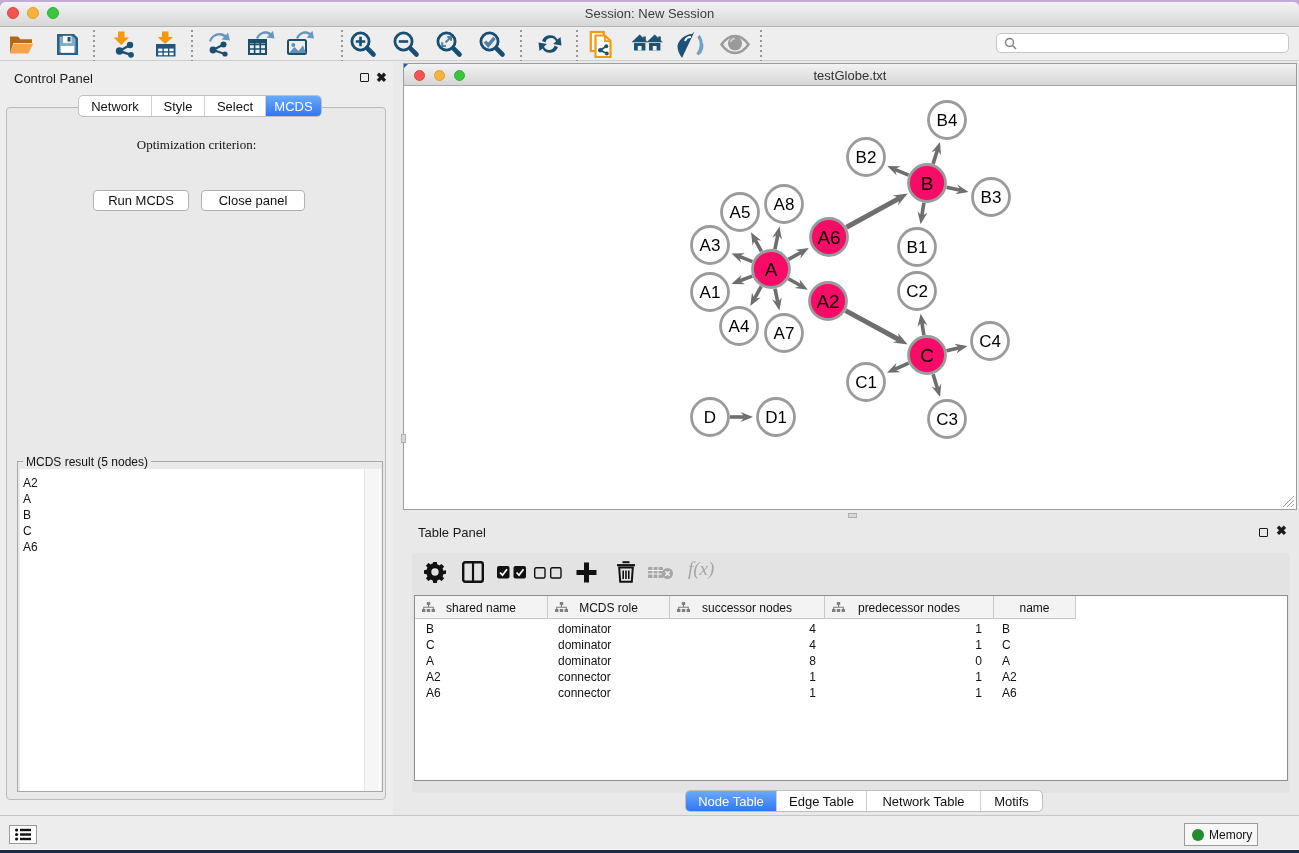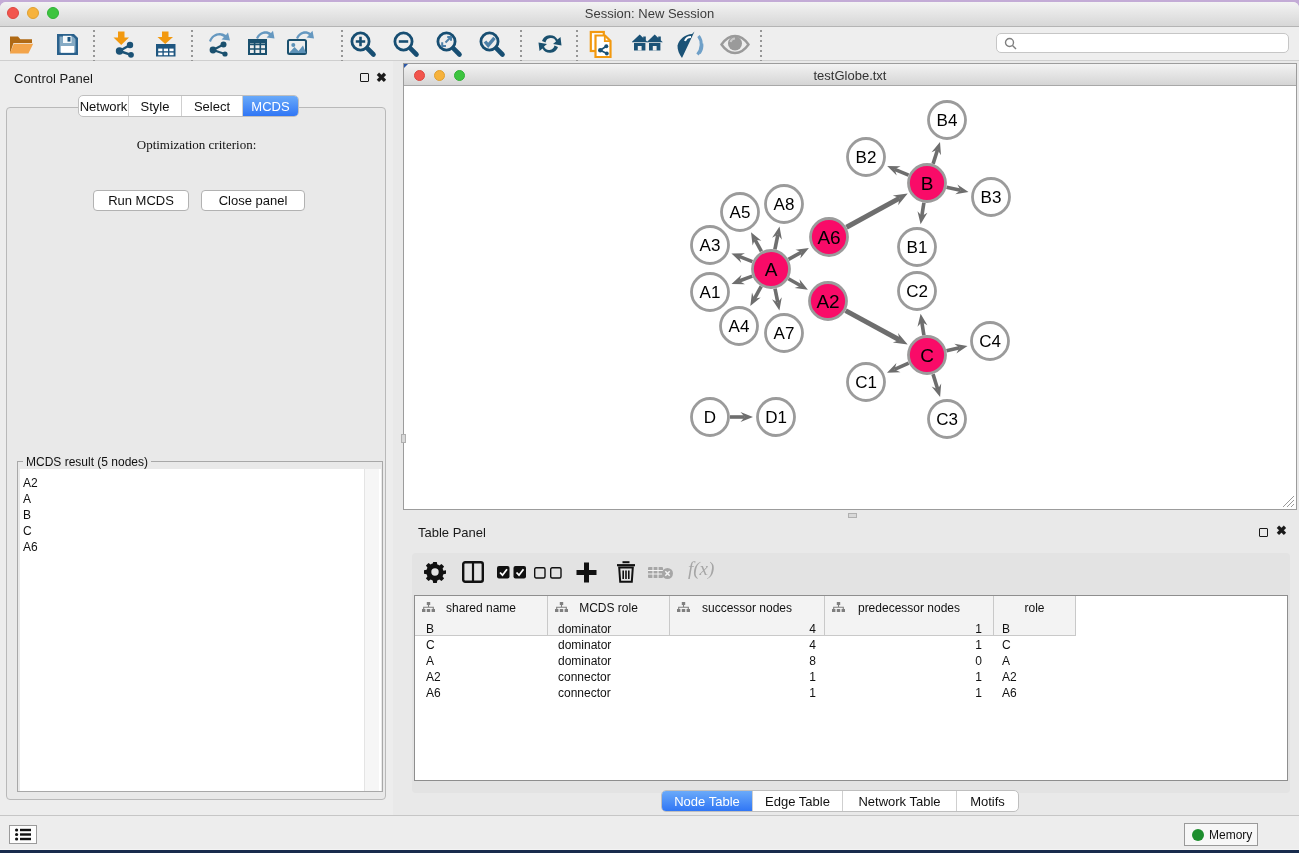--- a/index.html
+++ b/index.html
@@ -25,21 +25,21 @@
 #cp-title { position:absolute; left:14px; top:10px; font-size:13px; color:#1a1a1a; }
 .panhdr-sq { position:absolute; width:9px; height:9px; border:1.5px solid #1a1a1a; border-radius:1px; }
 .panhdr-x { position:absolute; font-size:13px; font-weight:bold; color:#1a1a1a; }
 #cp-box { position:absolute; left:6px; top:46px; width:380px; height:693px; background:#e9e9e9; border:1px solid #b9b9b9; border-radius:4px; }
 
 .seg { position:absolute; display:flex; height:22px; background:#fff; border:1px solid #bfbfbf; border-radius:5px; overflow:hidden; font-size:13px; }
 .seg span { display:flex; align-items:center; justify-content:center; height:100%; color:#111; border-right:1px solid #cfcfcf; }
 .seg span:last-child { border-right:none; }
 .seg span.sel { background:linear-gradient(#6aaaf9,#3076f5); color:#fff; }
 #cp-tabs { left:78px; top:34px; }
-#cp-tabs .s1{width:50px}#cp-tabs .s2{width:53px}#cp-tabs .s3{width:61px}#cp-tabs .s4{width:55px}
+#cp-tabs .s1{width:73px}#cp-tabs .s2{width:53px}#cp-tabs .s3{width:61px}#cp-tabs .s4{width:55px}
 #opt-label { position:absolute; left:0; top:76px; width:393px; text-align:center; font-size:13px; color:#111;font-family:Liberation Serif, serif; }
 #dropdown { position:absolute; left:43px; top:97px; width:311px; height:21px; background:#fff; border:1px solid #b2b2b2; border-radius:5px; font-size:13px; color:#111; line-height:19px; padding-left:12px; }
 #dd-btn { position:absolute; right:-1px; top:-1px; width:19px; height:21px; background:linear-gradient(#6aaaf9,#3076f5); border-radius:0 5px 5px 0; }
 .btn { position:absolute; height:21px; background:#fff; border:1px solid #b2b2b2; border-radius:4px; font-size:13px; color:#111; text-align:center; line-height:19px; }
 #btn-run { left:93px; top:129px; width:96px; }
 #btn-close { left:201px; top:129px; width:104px; }
 
 #fs { position:absolute; left:17px; top:400px; width:366px; height:331px; border:1px solid #a8a8a8; }
 #fs-legend { position:absolute; left:5px; top:-7px; background:#e9e9e9; padding:0 3px; font-size:12px; color:#111; }
 #fs-list { position:absolute; left:2px; top:7px; width:361px; height:322px; background:#fff; padding-top:6px; }
@@ -55,26 +55,26 @@
 #nw-r { left:10px; background:#f2554d; border:1px solid #dd4740; }
 #nw-y { left:30px; background:#f6b23c; border:1px solid #e0a030; }
 #nw-g { left:50px; background:#3dc43f; border:1px solid #2fb236; }
 #nw-wedge { position:absolute; left:0; top:0; width:0; height:0; border-left:4px solid #2a57a8; border-bottom:4px solid transparent; }
 #graph { position:absolute; left:0; top:22px; }
 
 #tp-title { position:absolute; left:25px; top:464px; font-size:13px; color:#1a1a1a; }
 #tp-box { position:absolute; left:19px; top:492px; width:878px; height:240px; background:#e3e3e3; border-radius:4px; }
 .tpico { position:absolute; top:8px; }
 #tp-table { position:absolute; left:2px; top:42px; width:874px; height:186px; background:#fff; border:1px solid #8e8e8e; }
-.hcell { position:absolute; top:0; height:40px; background:#f3f3f3; border-right:1px solid #c9c9c9; border-bottom:1px solid #c9c9c9; font-size:12px; color:#111; }
+.hcell { position:absolute; top:0; height:23px; background:#f3f3f3; border-right:1px solid #c9c9c9; border-bottom:1px solid #c9c9c9; font-size:12px; color:#111; }
 .hcell .lbl { position:absolute; left:0; right:0; top:5px; text-align:center; }
 .hcell svg { position:absolute; left:7px; top:6px; }
 .trow { position:absolute; font-size:12px; color:#111; height:16px; line-height:16px; white-space:pre; }
 .trow.num { text-align:right; }
-#tp-tabs { left:268px; top:729px;text-align:center; }
+#tp-tabs { left:292px; top:729px;text-align:center; }
 #tp-tabs .s1{width:91px}#tp-tabs .s2{width:90px}#tp-tabs .s3{width:114px}#tp-tabs .s4{width:61px}
 
 #statusbar { position:absolute; left:0; top:813px; width:1299px; height:33px; background:#ededed; border-top:1px solid #c6c6c6; }
 #sb-listbtn { position:absolute; left:9px; top:9px; width:28px; height:19px; background:#fdfdfd; border:1px solid #9a9a9a; }
 #sb-mem { position:absolute; left:1184px; top:7px; width:74px; height:23px; background:#f7f7f7; border:1px solid #9a9a9a; font-size:12px; color:#111; }
 #sb-mem .dot { position:absolute; left:7px; top:5px; width:12px; height:12px; border-radius:50%; background:#1e8e2e; }
 #sb-mem .txt { position:absolute; left:24px; top:4px; }
 </style>
 </head>
 <body>
@@ -425,21 +425,21 @@
                 <rect x="4.8" y="0" width="3.4" height="3"></rect>
                 <path d="M6.5 3 v2.2 M1.7 7 V5.2 H11.3 V7" stroke="#7f7f7f" stroke-width="1.1" fill="none"></path>
                 <rect x="0" y="7" width="3.4" height="3"></rect>
                 <rect x="4.8" y="7" width="3.4" height="3"></rect>
                 <rect x="9.6" y="7" width="3.4" height="3"></rect>
               </g>
             </svg>
             <div class="lbl">predecessor nodes</div>
           </div>
         <div class="hcell" style="left:579px;width:82px">
-            <div class="lbl">role</div>
+            <div class="lbl">name</div>
           </div>
         <div class="trow" style="left:11px;top:25px">B</div>
           <div class="trow" style="left:143px;top:25px">dominator</div>
           <div class="trow num" style="left:255px;width:146px;top:25px">4</div>
           <div class="trow num" style="left:410px;width:157px;top:25px">1</div>
           <div class="trow" style="left:587px;top:25px">B</div>
         <div class="trow" style="left:11px;top:41px">C</div>
           <div class="trow" style="left:143px;top:41px">dominator</div>
           <div class="trow num" style="left:255px;width:146px;top:41px">4</div>
           <div class="trow num" style="left:410px;width:157px;top:41px">1</div>

